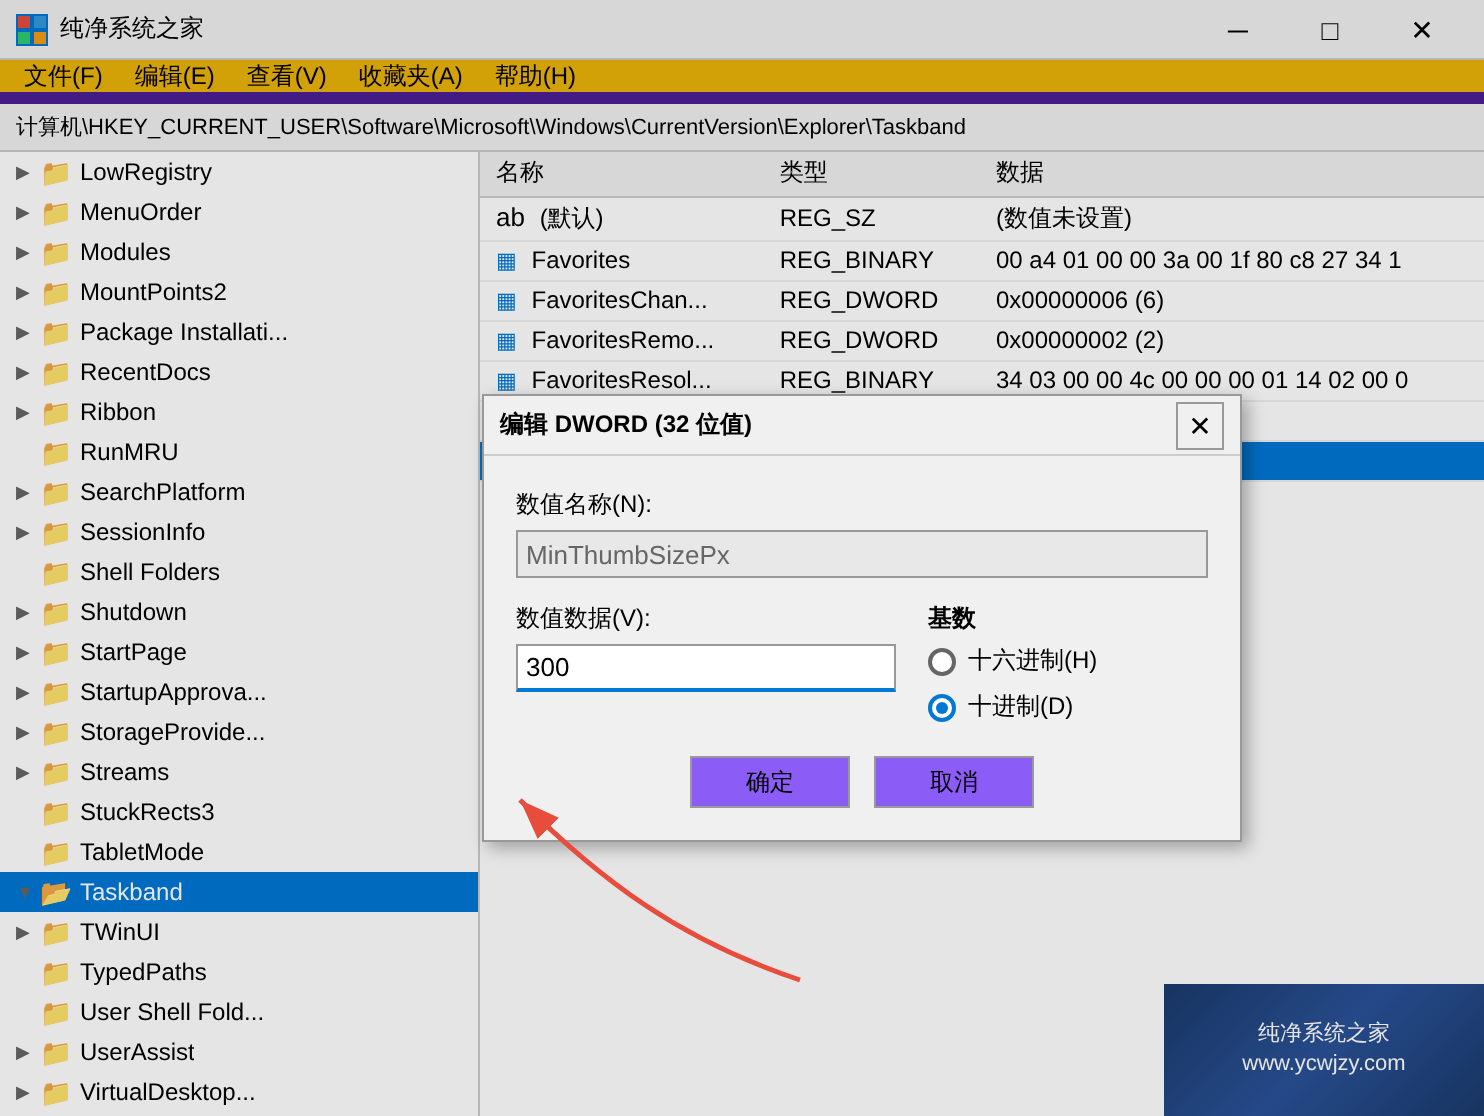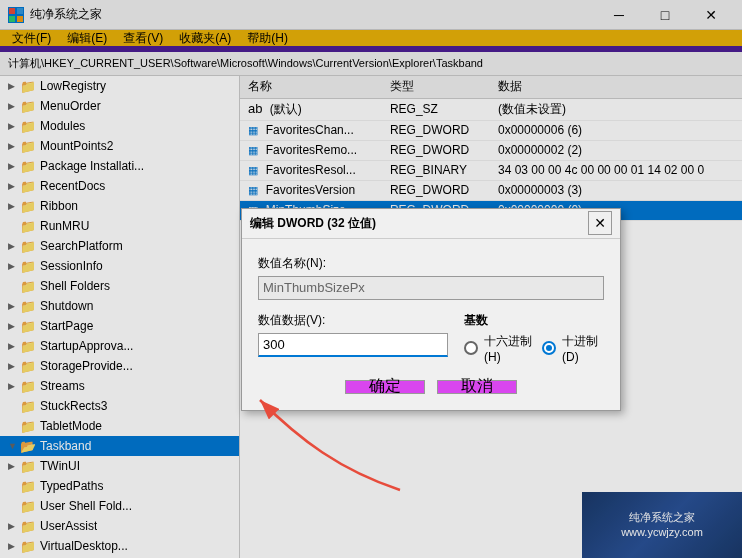--- a/index.html
+++ b/index.html
@@ -243,21 +243,21 @@
 
     .dialog-right-title {
       font-size: 12px;
       color: #000;
       margin-bottom: 4px;
       font-weight: bold;
     }
 
     .radio-group {
       display: flex;
-      flex-direction: row;
+      flex-direction: column;
       gap: 6px;
     }
 
     .radio-item {
       display: flex;
       align-items: center;
       gap: 6px;
       font-size: 12px;
       cursor: pointer;
     }
@@ -286,24 +286,24 @@
 
     .dialog-buttons {
       display: flex;
       justify-content: center;
       gap: 12px;
       margin-top: 16px;
     }
 
     .dialog-btn {
       width: 80px;
-      height: 14px;
+      height: 26px;
       border: 1px solid #999;
-      background: #d946ef;
-      font-size: 16px;
+      background: #8b5cf6;
+      font-size: 12px;
       cursor: pointer;
       display: flex;
       align-items: center;
       justify-content: center;
     }
 
     
     .arrow-annotation {
       position: absolute;
       pointer-events: none;
@@ -498,20 +498,28 @@
         </tr>
       </thead>
       <tbody>
         <tr class="list-item">
           <td>
             <span style="font-size:13px; margin-right:4px;">ab</span>
             <span>(默认)</span>
           </td>
           <td>REG_SZ</td>
           <td>(数值未设置)</td>
+        </tr>
+        <tr class="list-item">
+          <td>
+            <span style="color:#0078d4; margin-right:4px; font-size:11px;">▦</span>
+            <span>Favorites</span>
+          </td>
+          <td>REG_BINARY</td>
+          <td>00 a4 01 00 00 3a 00 1f 80 c8 27 34 1</td>
         </tr>
         <tr class="list-item">
           <td>
             <span style="color:#0078d4; margin-right:4px; font-size:11px;">▦</span>
             <span>FavoritesChan...</span>
           </td>
           <td>REG_DWORD</td>
           <td>0x00000006 (6)</td>
         </tr>
         <tr class="list-item">

